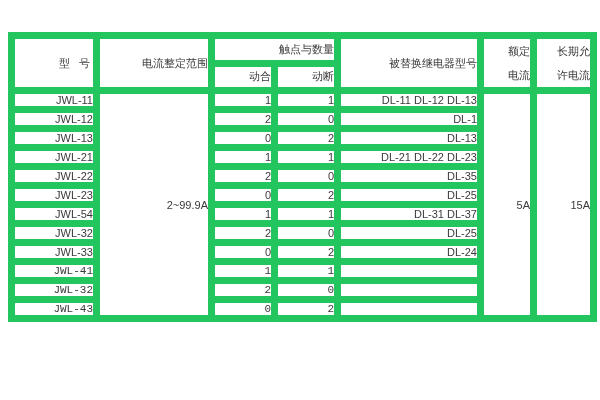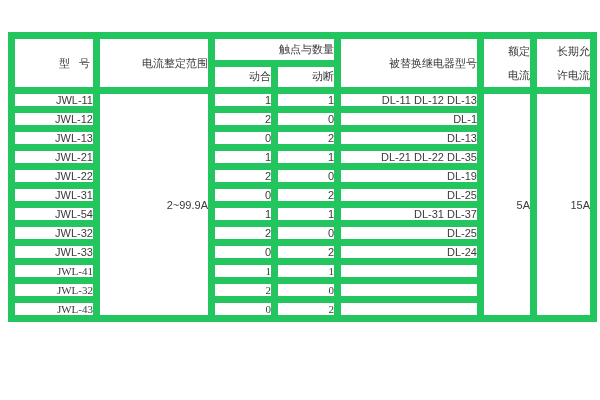--- a/index.html
+++ b/index.html
@@ -34,21 +34,21 @@
     font-weight: normal;
     font-size: 11px;
     padding: 0;
     overflow: hidden;
     white-space: nowrap;
   }
   .spec-table thead tr { height: 25px; }
   .spec-table tbody tr { height: 18px; }
   .twoline div { line-height: 24px; }
   .model-head { letter-spacing: 3px; }
-  tr.serif td { font-family: Liberation Serif, serif; }
+  tr.serif td { font-family: Liberation Mono, monospace; }
 </style>
 </head>
 <body>
 
 <div class="canvas">
   <table class="spec-table">
     <colgroup>
       <col style="width:85px">
       <col style="width:115px">
       <col style="width:63px">
@@ -99,32 +99,32 @@
     <td>JWL-13</td>
     <td>0</td>
     <td>2</td>
     <td>DL-13</td>
   </tr>
 
   <tr>
     <td>JWL-21</td>
     <td>1</td>
     <td>1</td>
-    <td>DL-21 DL-22 DL-35</td>
+    <td>DL-21 DL-22 DL-23</td>
   </tr>
 
   <tr>
     <td>JWL-22</td>
     <td>2</td>
     <td>0</td>
-    <td>DL-19</td>
+    <td>DL-35</td>
   </tr>
 
   <tr>
-    <td>JWL-31</td>
+    <td>JWL-23</td>
     <td>0</td>
     <td>2</td>
     <td>DL-25</td>
   </tr>
 
   <tr>
     <td>JWL-54</td>
     <td>1</td>
     <td>1</td>
     <td>DL-31 DL-37</td>

